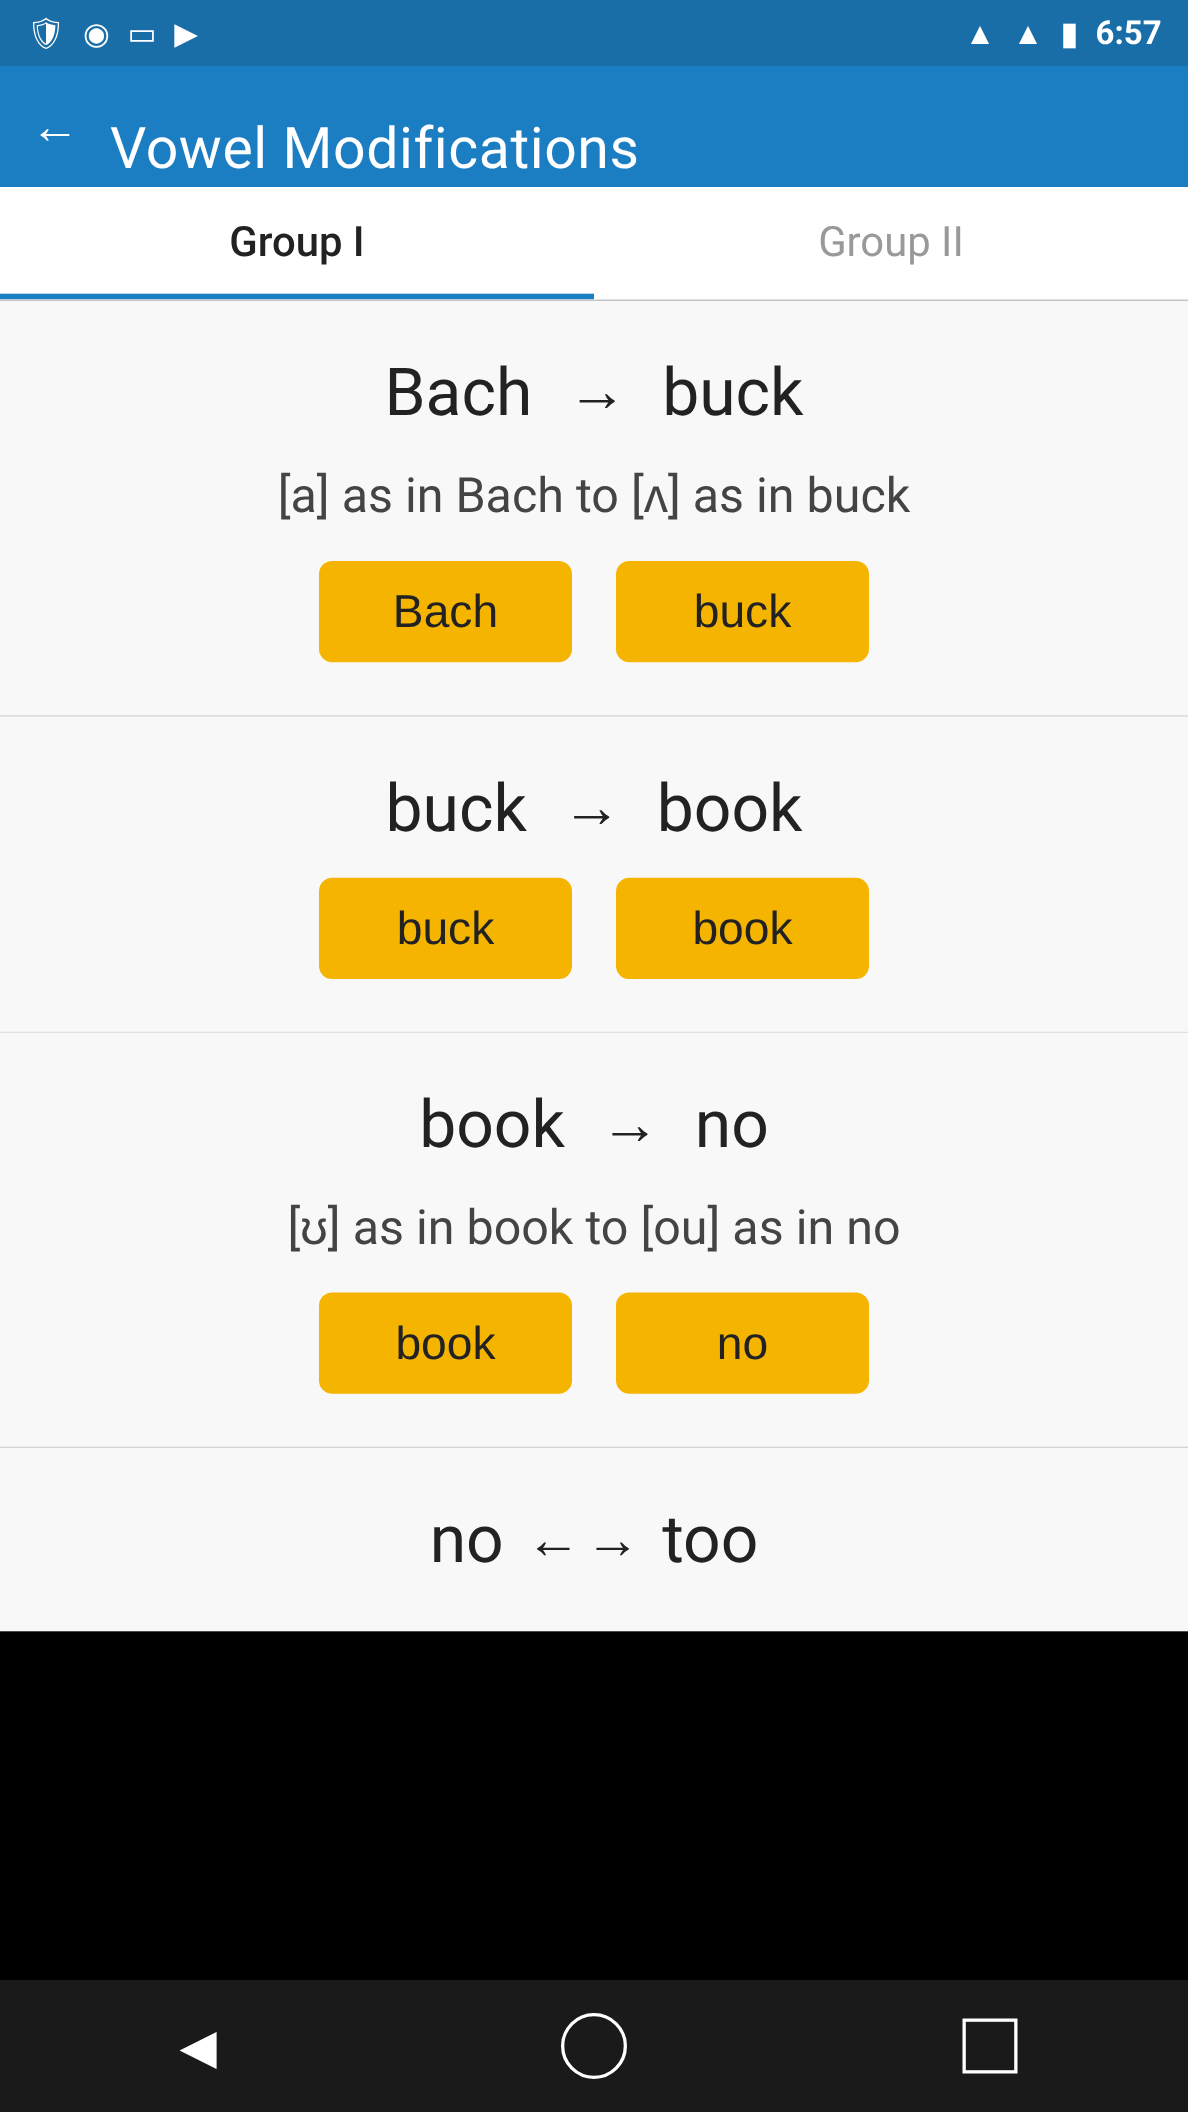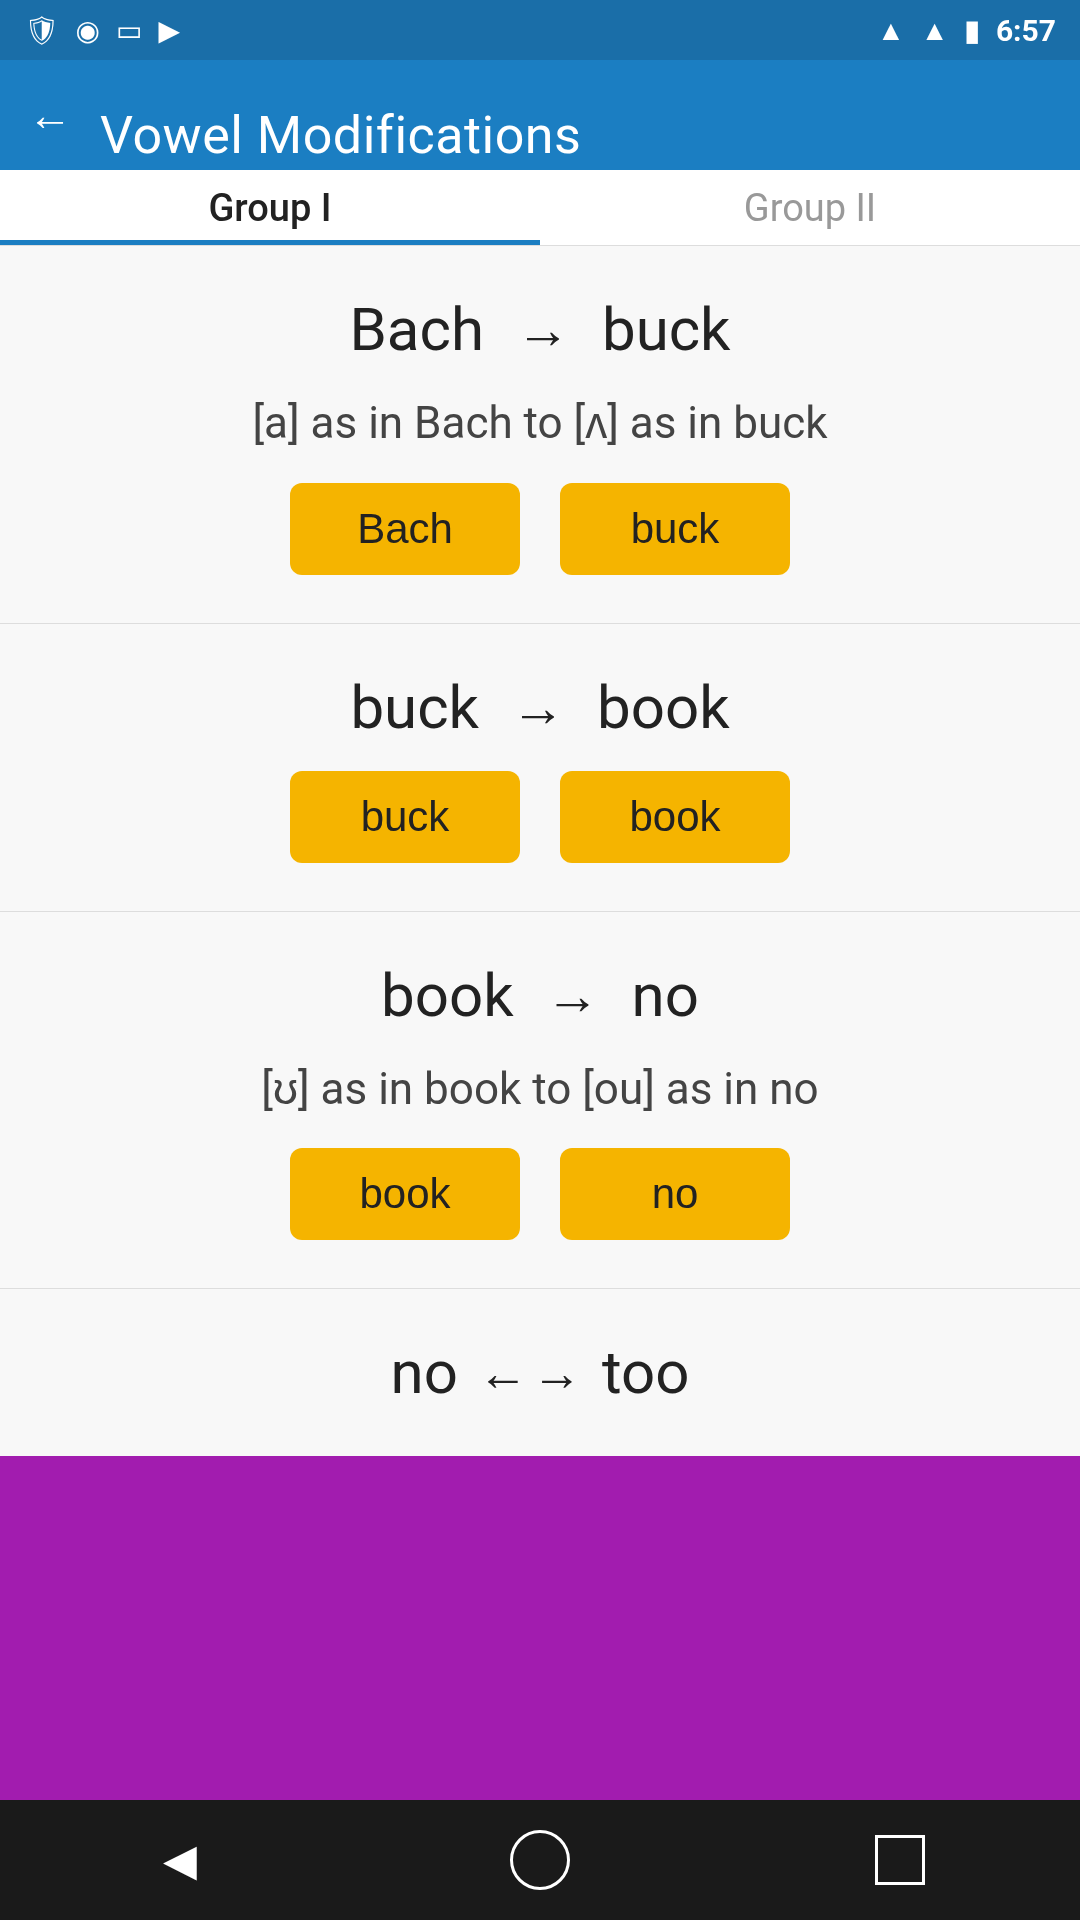--- a/index.html
+++ b/index.html
@@ -75,21 +75,21 @@
       font-weight: 400;
       letter-spacing: 0.5px;
       margin-top: 40px;
     }
 
     
     .tab-bar {
       background: white;
       display: flex;
       border-bottom: 1px solid #ddd;
-      height: 76px;
+      height: 103px;
     }
 
     .tab {
       flex: 1;
       display: flex;
       align-items: center;
       justify-content: center;
       font-size: 38px;
       cursor: pointer;
       position: relative;
@@ -110,21 +110,21 @@
       background: #1b7ec2;
     }
 
     .tab.inactive {
       color: #999;
     }
 
     
     .content {
       flex: 1;
-      background: #a21caf;
+      background: #000000;
       display: flex;
       flex-direction: column;
     }
 
     
     .card {
       background: #f8f8f8;
       border-bottom: 1px solid #ddd;
       padding: 48px 40px;
       display: flex;

